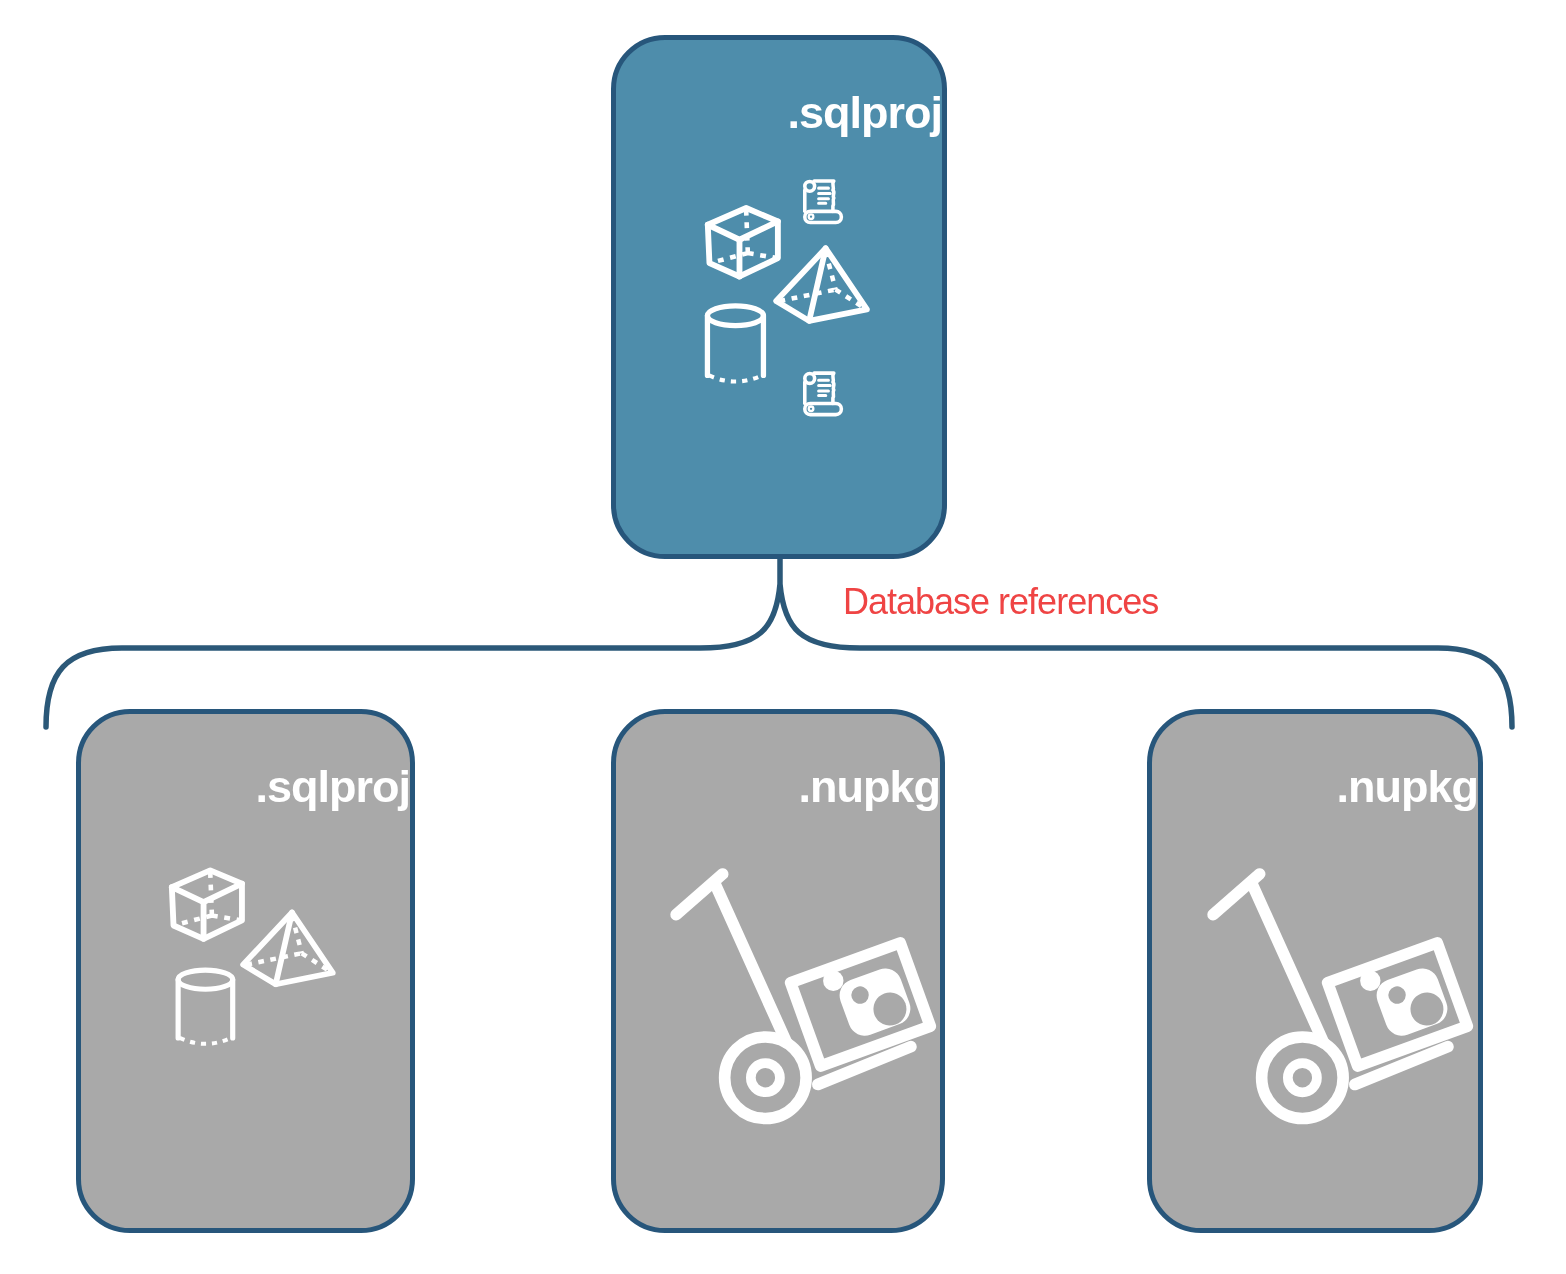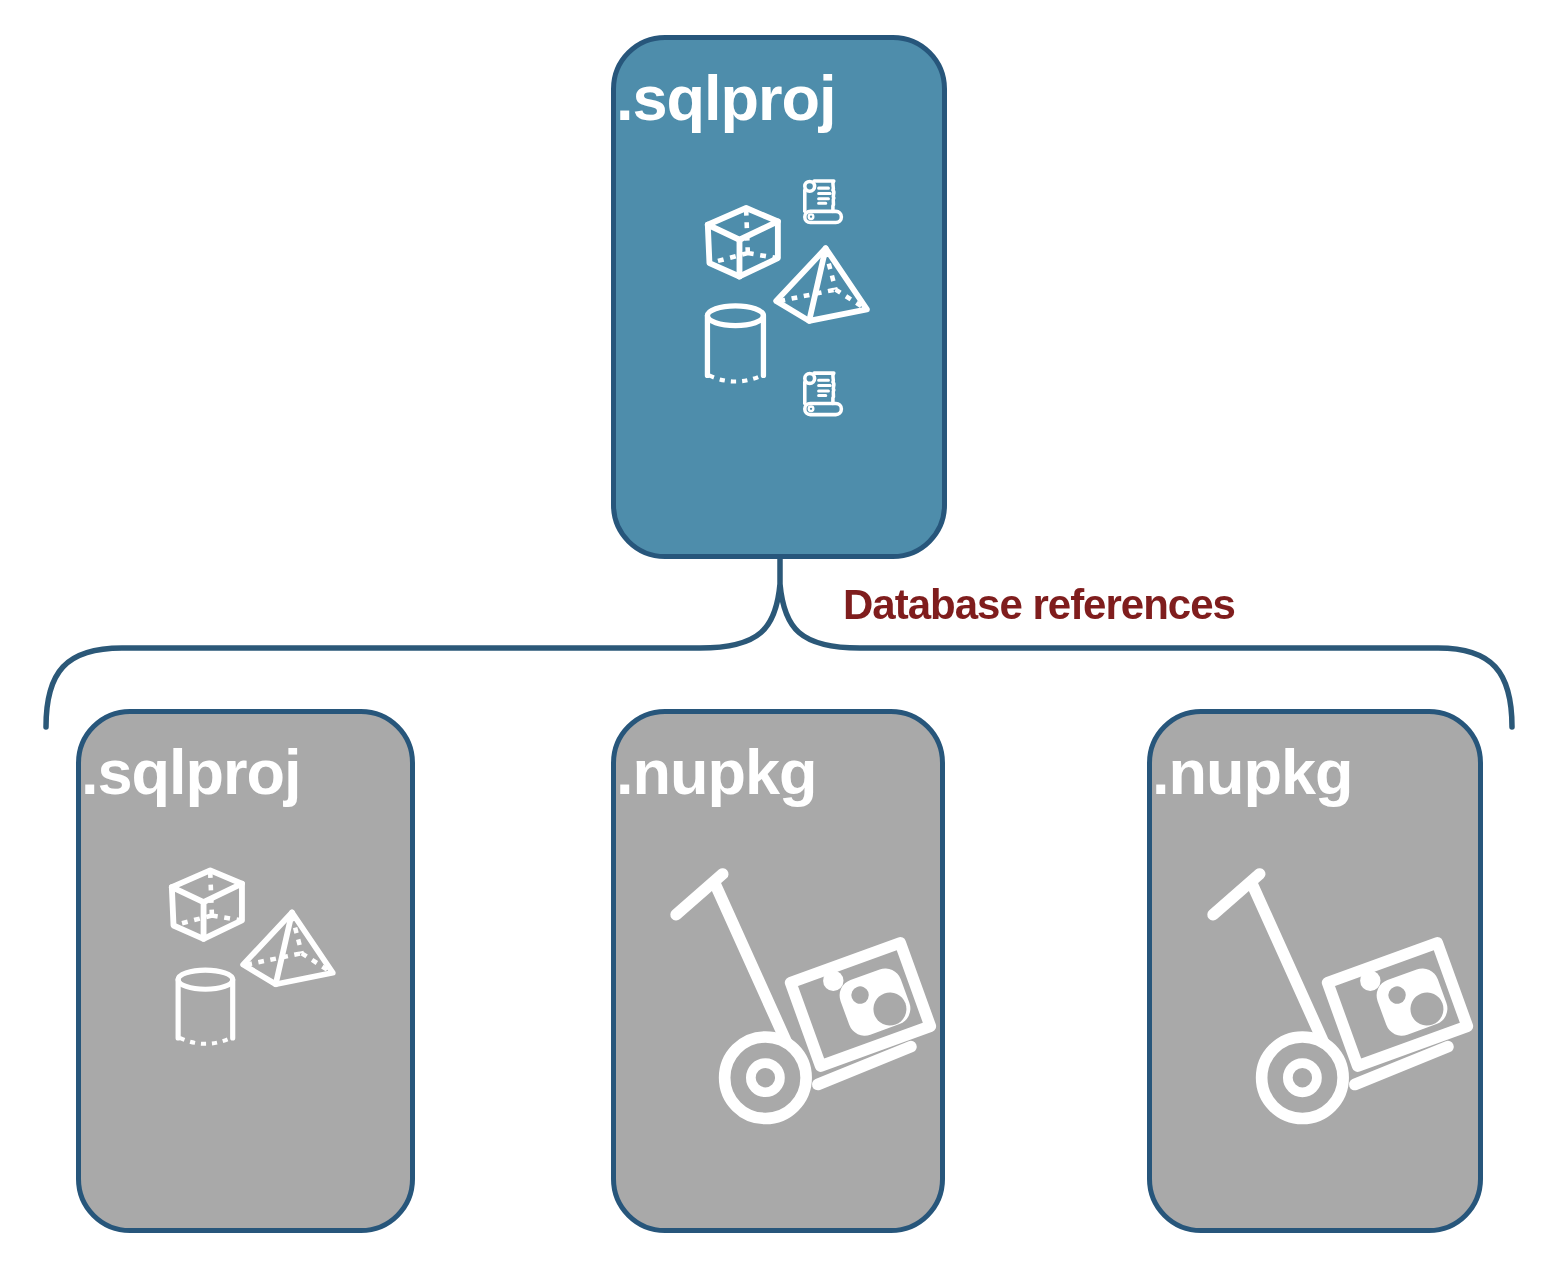--- a/index.html
+++ b/index.html
@@ -15,36 +15,36 @@
     border:5px solid #27567b;
     border-radius:54px;
     box-sizing:border-box;
   }
   .node-root{left:611px;top:35px;width:336px;height:524px;background:#4e8dab;}
   .node-child{background:#a9a9a9;top:709px;width:336px;height:524px;}
   .node-child-0{left:76px;width:339px;}
   .node-child-1{left:611px;width:334px;}
   .node-child-2{left:1147px;}
   .node-title{
-    margin-top:22px;
-    text-align:left;
-    font-size:63px;
+    margin-top:47px;
+    text-align:right;
+    font-size:45px;
     font-weight:bold;
     letter-spacing:-1px;
     color:#ffffff;
   }
   .icon-layer{position:absolute;left:0;top:0;width:100%;height:100%;}
   .connector-layer{position:absolute;left:0;top:0;width:1566px;height:1274px;pointer-events:none;}
   .connector-label{
     position:absolute;
     left:843px;top:581px;
-    font-size:42px;
-    font-weight:bold;
+    font-size:36px;
+    font-weight:normal;
     letter-spacing:-1px;
-    color:#7f1d1d;
+    color:#ef4444;
     white-space:nowrap;
   }
   svg{display:block;}
 </style>
 </head>
 <body>
 
 <div class="canvas">
 
   <svg width="0" height="0" style="position:absolute" aria-hidden="true">

